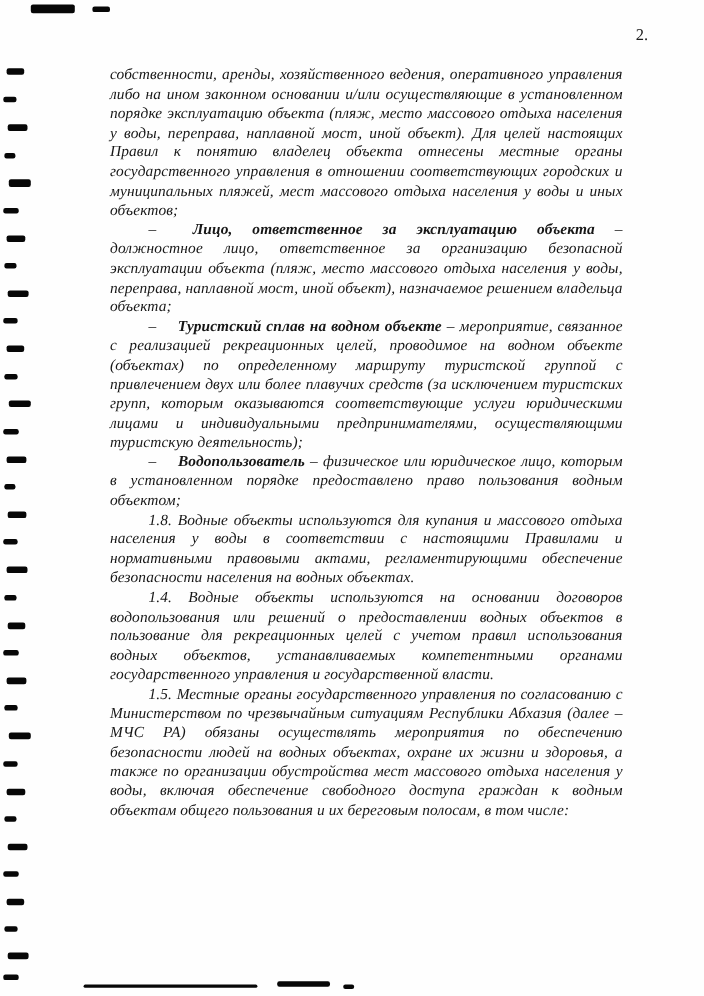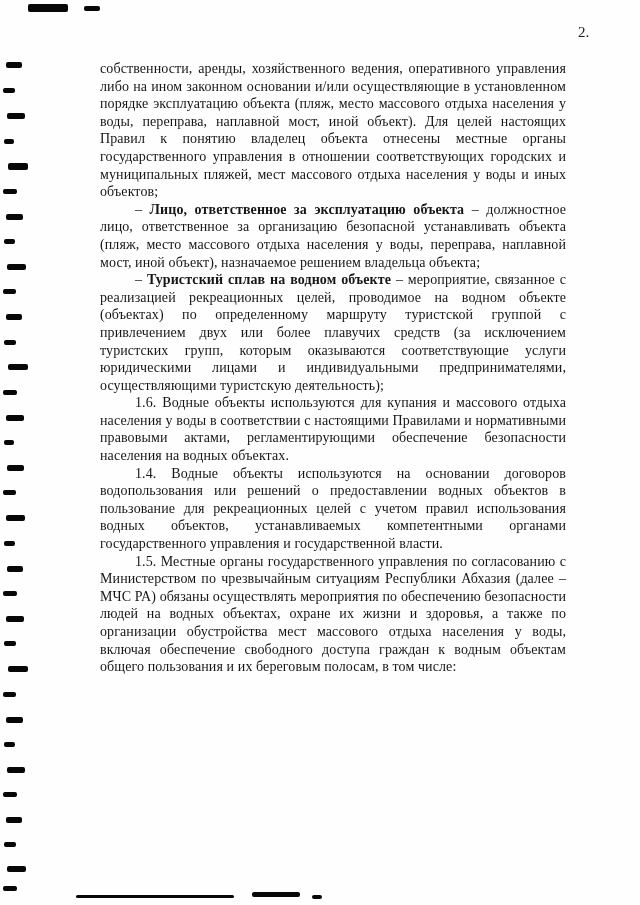--- a/index.html
+++ b/index.html
@@ -25,40 +25,42 @@
   .text-block {
     position: absolute;
     left: 100px;
     top: 60px;
     width: 466px;
     font-size: 14px;
     line-height: 17.6px;
     letter-spacing: 0.1px;
     color: #161616;
     text-align: justify;
+    font-style: italic;
   }
   .text-block .para { text-align: justify; text-indent: 35px; }
   .text-block .para:first-child { text-indent: 0; }
-  .seg.bold { font-weight: bold; }
+  .seg.bold { font-weight: bold; margin-left: 15px; }
   .mark {
     position: absolute;
     background: #070707;
     border-radius: 2px;
   }
 </style>
 </head>
 <body>
 
 <div class="page">
   <div class="page-number">2.</div>
   <div class="text-block">
       <p class="para"><span class="seg">собственности, аренды, хозяйственного ведения, оперативного управления либо на ином законном основании и/или осуществляющие в установленном порядке эксплуатацию объекта (пляж, место массового отдыха населения у воды, переправа, наплавной мост, иной объект). Для целей настоящих Правил к понятию владелец объекта отнесены местные органы государственного управления в отношении соответствующих городских и муниципальных пляжей, мест массового отдыха населения у воды и иных объектов;</span></p>
-      <p class="para"><span class="seg">– </span><span class="seg bold">Лицо, ответственное за эксплуатацию объекта</span><span class="seg"> – должностное лицо, ответственное за организацию безопасной устанавливать объекта (пляж, место массового отдыха населения у воды, переправа, наплавной мост, иной объект), назначаемое решением владельца объекта;</span></p>
+      <p class="para"><span class="seg">– </span><span class="seg bold">Лицо, ответственное за эксплуатацию объекта</span><span class="seg"> – должностное лицо, ответственное за организацию безопасной эксплуатации объекта (пляж, место массового отдыха населения у воды, переправа, наплавной мост, иной объект), назначаемое решением владельца объекта;</span></p>
       <p class="para"><span class="seg">– </span><span class="seg bold">Туристский сплав на водном объекте</span><span class="seg"> – мероприятие, связанное с реализацией рекреационных целей, проводимое на водном объекте (объектах) по определенному маршруту туристской группой с привлечением двух или более плавучих средств (за исключением туристских групп, которым оказываются соответствующие услуги юридическими лицами и индивидуальными предпринимателями, осуществляющими туристскую деятельность);</span></p>
-      <p class="para"><span class="seg">1.6. Водные объекты используются для купания и массового отдыха населения у воды в соответствии с настоящими Правилами и нормативными правовыми актами, регламентирующими обеспечение безопасности населения на водных объектах.</span></p>
+      <p class="para"><span class="seg">– </span><span class="seg bold">Водопользователь</span><span class="seg"> – физическое или юридическое лицо, которым в установленном порядке предоставлено право пользования водным объектом;</span></p>
+      <p class="para"><span class="seg">1.8. Водные объекты используются для купания и массового отдыха населения у воды в соответствии с настоящими Правилами и нормативными правовыми актами, регламентирующими обеспечение безопасности населения на водных объектах.</span></p>
       <p class="para"><span class="seg">1.4. Водные объекты используются на основании договоров водопользования или решений о предоставлении водных объектов в пользование для рекреационных целей с учетом правил использования водных объектов, устанавливаемых компетентными органами государственного управления и государственной власти.</span></p>
       <p class="para"><span class="seg">1.5. Местные органы государственного управления по согласованию с Министерством по чрезвычайным ситуациям Республики Абхазия (далее – МЧС РА) обязаны осуществлять мероприятия по обеспечению безопасности людей на водных объектах, охране их жизни и здоровья, а также по организации обустройства мест массового отдыха населения у воды, включая обеспечение свободного доступа граждан к водным объектам общего пользования и их береговым полосам, в том числе:</span></p>
     </div>
   <div>
       <div class="mark" style="left: 28px; top: 4px; width: 40px; height: 8px;"></div>
       <div class="mark" style="left: 84px; top: 6px; width: 16px; height: 5px;"></div>
       <div class="mark" style="left: 6px; top: 62px; width: 16px; height: 6px;"></div>
       <div class="mark" style="left: 3px; top: 88px; width: 12px; height: 5px;"></div>
       <div class="mark" style="left: 7px; top: 113px; width: 18px; height: 6px;"></div>
       <div class="mark" style="left: 4px; top: 139px; width: 10px; height: 5px;"></div>

